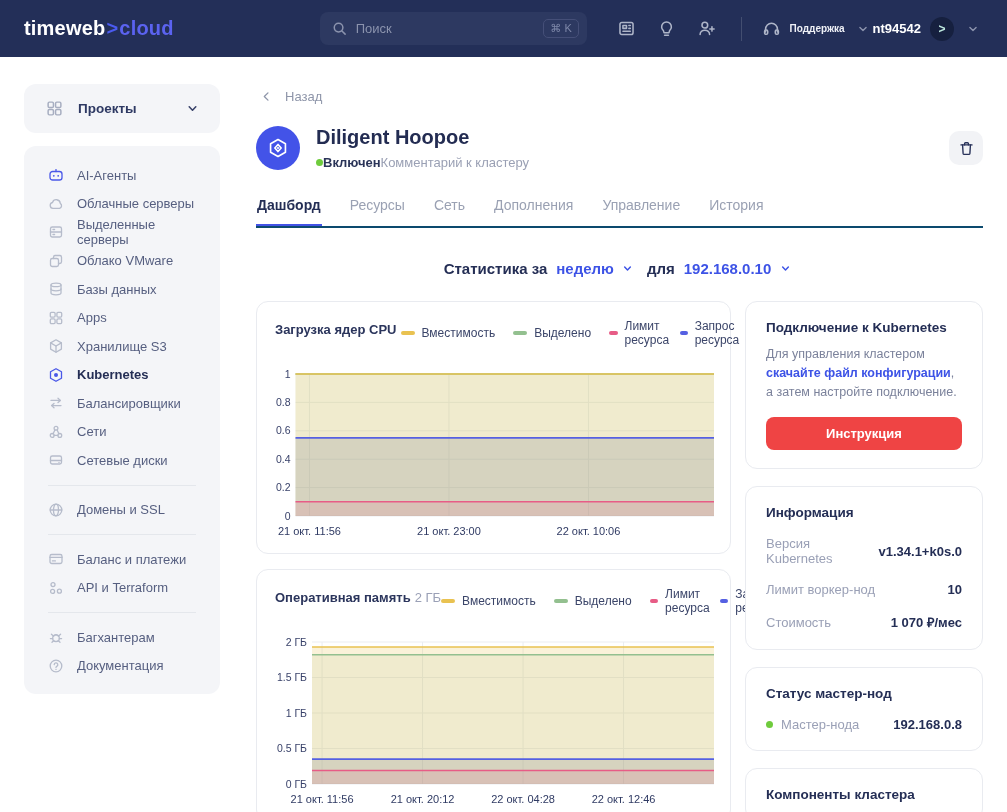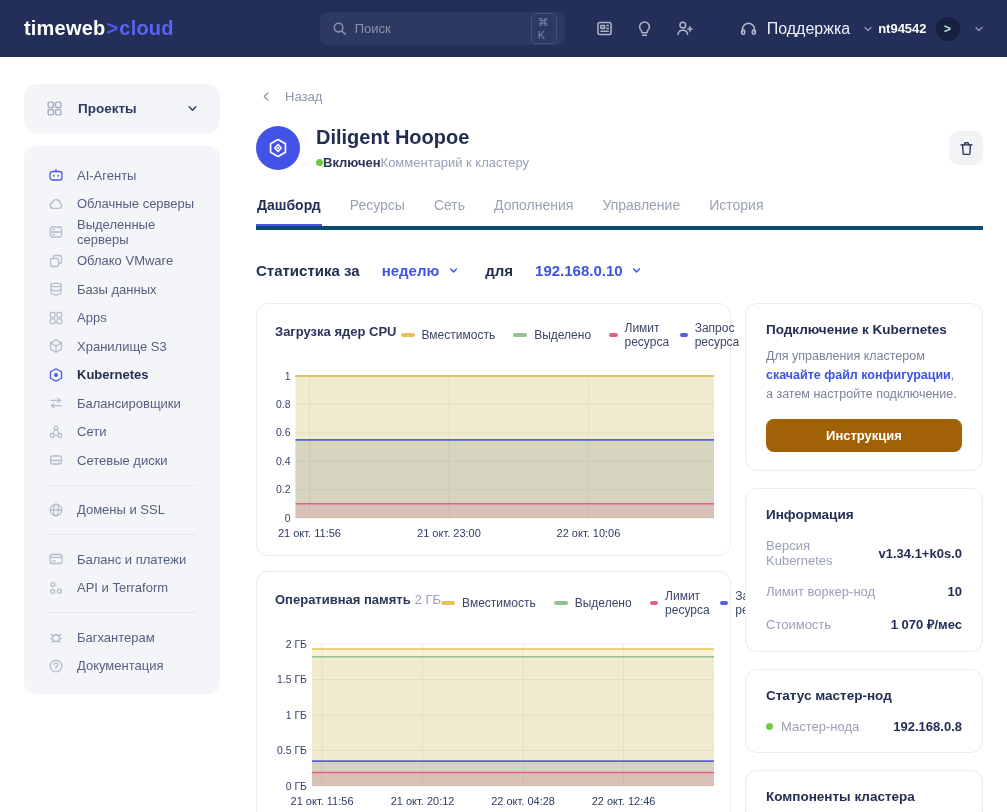--- a/index.html
+++ b/index.html
@@ -15,21 +15,21 @@
   .logo .p { color:#5b63f0; }
   .search { margin-left:146px; width:340px; height:33px; background:#2d3961; border-radius:8px;
     display:flex; align-items:center; padding:0 8px 0 12px; }
   .search input { flex:1; background:transparent; border:none; outline:none; color:#dfe3f0;
     font-size:13px; font-family:inherit; }
   .search input::placeholder { color:#8b93ad; }
   .kbd { font-size:11px; color:#7d87a8; border:1px solid #454f78; border-radius:5px; padding:2px 6px; }
   .top-icons { display:flex; align-items:center; gap:20px; margin-left:30px; color:#aeb5c8; }
   .ticon { width:20px; height:20px; display:flex; align-items:center; justify-content:center; cursor:pointer; }
   .vdiv { width:1px; height:24px; background:rgba(255,255,255,.15); margin:0 20px 0 24px; }
-  .support { display:flex; align-items:center; gap:8px; color:#eef0f6; font-size:16px; font-weight:normal; cursor:pointer; }
+  .support { display:flex; align-items:center; gap:8px; color:#eef0f6; font-size:10px; font-weight:bold; cursor:pointer; }
   .support .chev, .account .chev { color:#8b93ad; }
   .account { margin-left:auto; display:flex; align-items:center; gap:9px; color:#ffffff; font-size:13px; font-weight:bold; cursor:pointer; }
   .avatar-sm { width:24px; height:24px; border-radius:50%; background:#16203f; color:#bfeadf;
     display:flex; align-items:center; justify-content:center; font-size:12px; font-weight:bold; }
 
   
   .body { flex:1; display:flex; overflow:hidden; }
   .sidebar { width:220px; flex:0 0 220px; padding:27px 0 0 24px; }
   .scard { width:196px; background:#f4f5f8; border-radius:12px;justify-content:space-between; }
   .projects-card { height:49px; display:flex; align-items:center; padding:0 18px 0 20px; gap:14px;
@@ -52,25 +52,25 @@
     align-items:center; justify-content:center; color:#fff; }
   .cl-meta { margin-left:16px; }
   .cl-name { font-size:20px; font-weight:bold; color:#232c52; }
   .cl-sub { display:flex; align-items:center; margin-top:6px; font-size:13px; }
   .dot { width:7px; height:7px; border-radius:50%; background:#6fcb3d; }
   .cl-status { color:#2a3458; font-weight:bold; }
   .cl-comment { color:#9aa0b4; }
   .trash-btn { margin-left:auto; width:34px; height:34px; border-radius:10px; background:#f2f3f6;
     display:flex; align-items:center; justify-content:center; color:#28325a; cursor:pointer; border:none; }
 
-  .tabs { display:flex; gap:27px; margin-top:27px; border-bottom:4px solid #0c4a6e; }
+  .tabs { display:flex; gap:27px; margin-top:27px; border-bottom:2px solid #0c4a6e; }
   .tab { font-size:14px; color:#9aa1b3; padding:0 1px 11px; cursor:pointer; border-bottom:2px solid transparent; }
   .tab.active { color:#242e55; font-weight:bold; border-bottom-color:#4353e6; }
 
-  .stats-bar { margin-top:30px; font-size:15px; font-weight:bold; color:#242e55; display:flex; align-items:center; gap:22px; }
+  .stats-bar { margin-top:30px; font-size:15px; font-weight:bold; color:#242e55; display:flex; align-items:center; gap:9px;justify-content:center; }
   .drop { color:#3d53e6; display:flex; align-items:center; gap:4px; cursor:pointer; }
   .drop .chev { color:#3d53e6; }
 
   .content-grid { display:flex; gap:14px; margin-top:23px; align-items:flex-start; }
   .charts-col { width:475px; display:flex; flex-direction:column; gap:15px; }
   .chart-card { width:475px; height:253px; border:1px solid #e9ebf0; border-radius:12px; padding:17px 18px 0; background:#fff; }
   .ch-head { display:flex; justify-content:space-between; }
   .ch-title { font-size:13px; color:#2b355c; white-space:nowrap; padding-top:3px; }
   .ch-title b { font-weight:bold; }
   .ch-title .sub { color:#9aa0b6; font-weight:normal; margin-left:4px; }
@@ -80,21 +80,21 @@
   .dash { width:14px; height:3.5px; border-radius:2px; display:inline-block; }
   .chart-svg { display:block; margin-top:22px; }
   .tick { font-size:10.5px; fill:#39426a; font-family:"Liberation Sans", sans-serif; }
   .xtick { font-size:11px; fill:#2f3a63; font-family:"Liberation Sans", sans-serif; }
 
   .right-col { width:238px; display:flex; flex-direction:column; gap:17px; }
   .rcard { border:1px solid #e9ebf0; border-radius:12px; padding:18px 20px; background:#fff; }
   .rcard h3 { font-size:13.5px; font-weight:bold; color:#242e55; }
   .rcard .desc { margin-top:10px; font-size:12.5px; line-height:1.5; color:#7b829b; }
   .rcard .desc a { color:#3d53e6; font-weight:bold; text-decoration:none; cursor:pointer; }
-  .primary-btn { margin-top:16px; width:100%; height:33px; border:none; border-radius:8px; background:#a16207;
+  .primary-btn { margin-top:16px; width:100%; height:33px; border:none; border-radius:8px; background:#ef4444;
     color:#fff; font-size:13px; font-weight:bold; font-family:inherit; cursor:pointer; }
   .krow { display:flex; justify-content:space-between; align-items:center; margin-top:16px; font-size:13px; }
   .krow .kl { color:#9aa0b6; display:flex; align-items:center; gap:8px; }
   .krow .kv { color:#242e55; font-weight:bold; white-space:nowrap; }
 </style>
 </head>
 <body>
 
 <div class="page">
   <header class="topbar">

